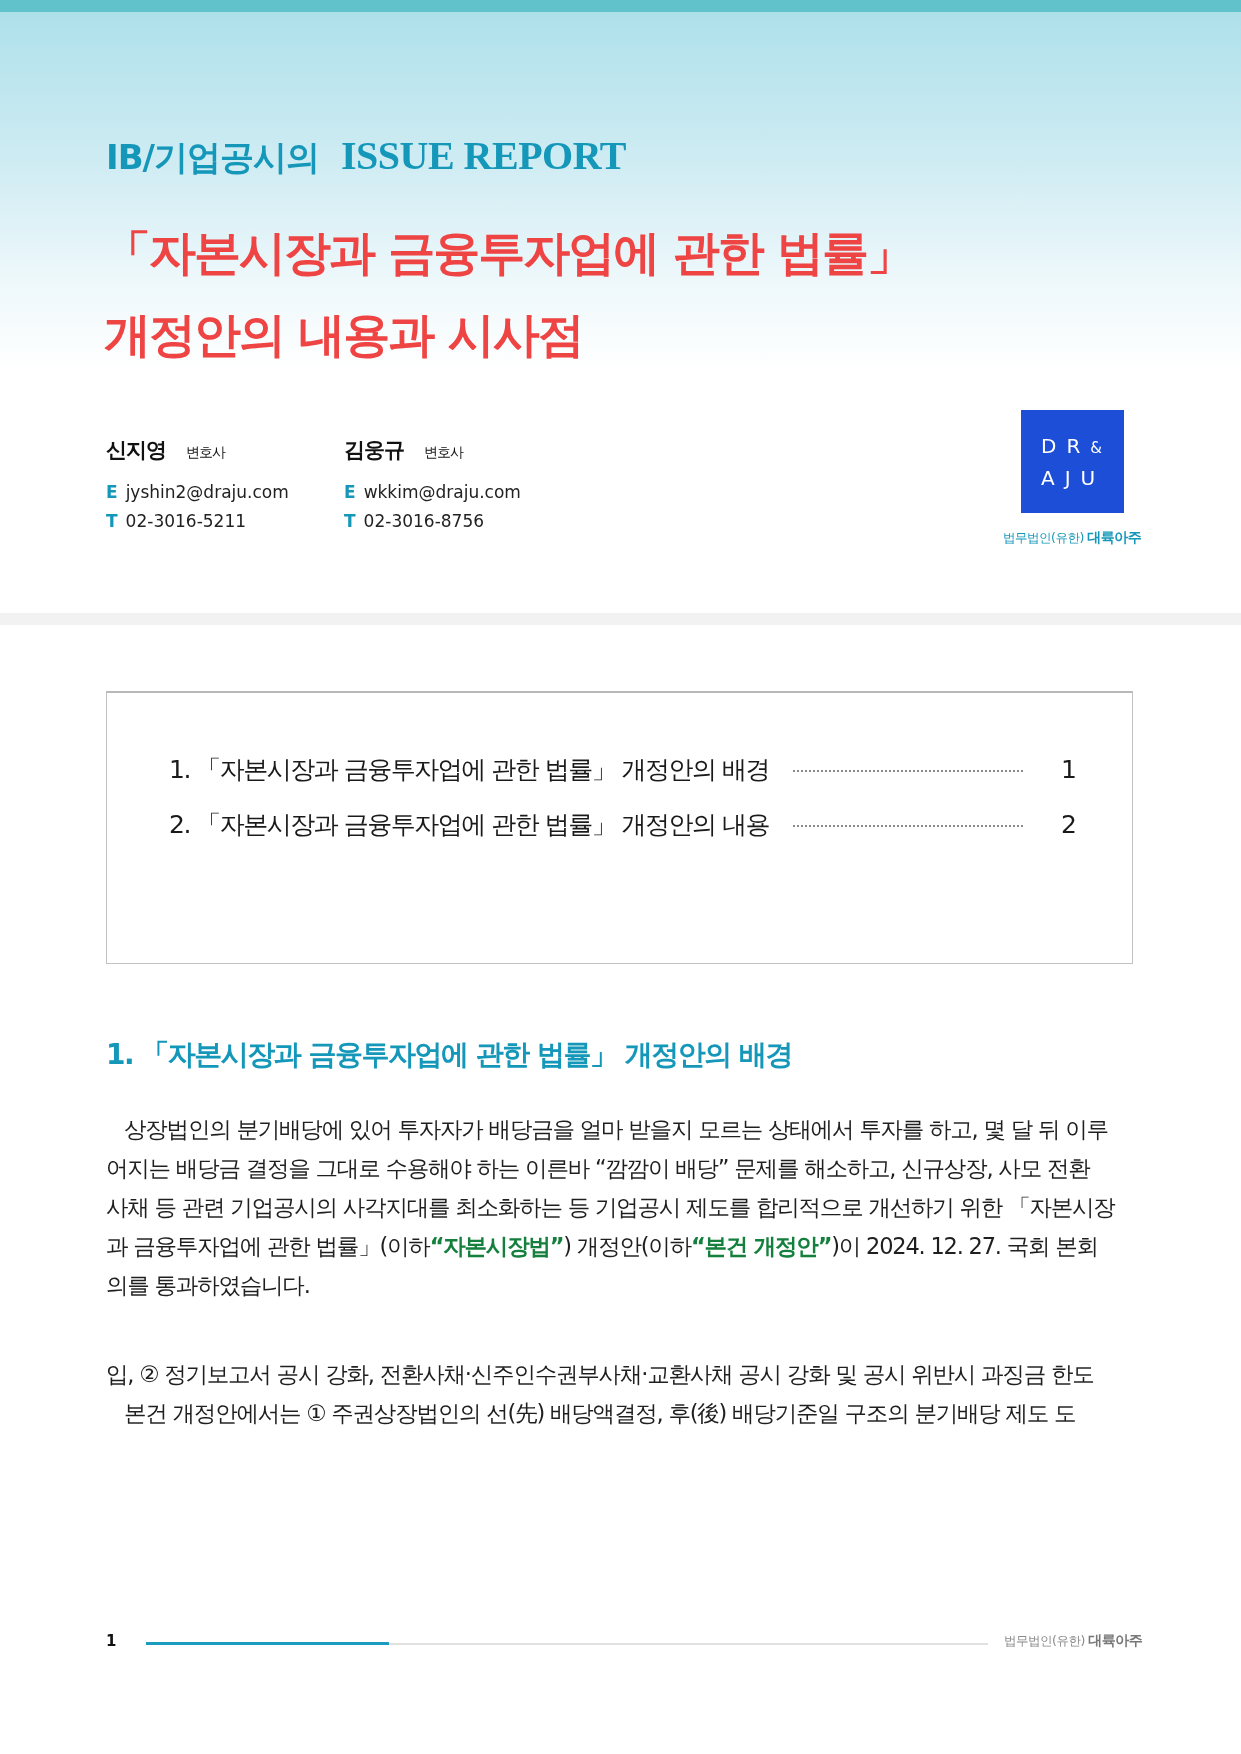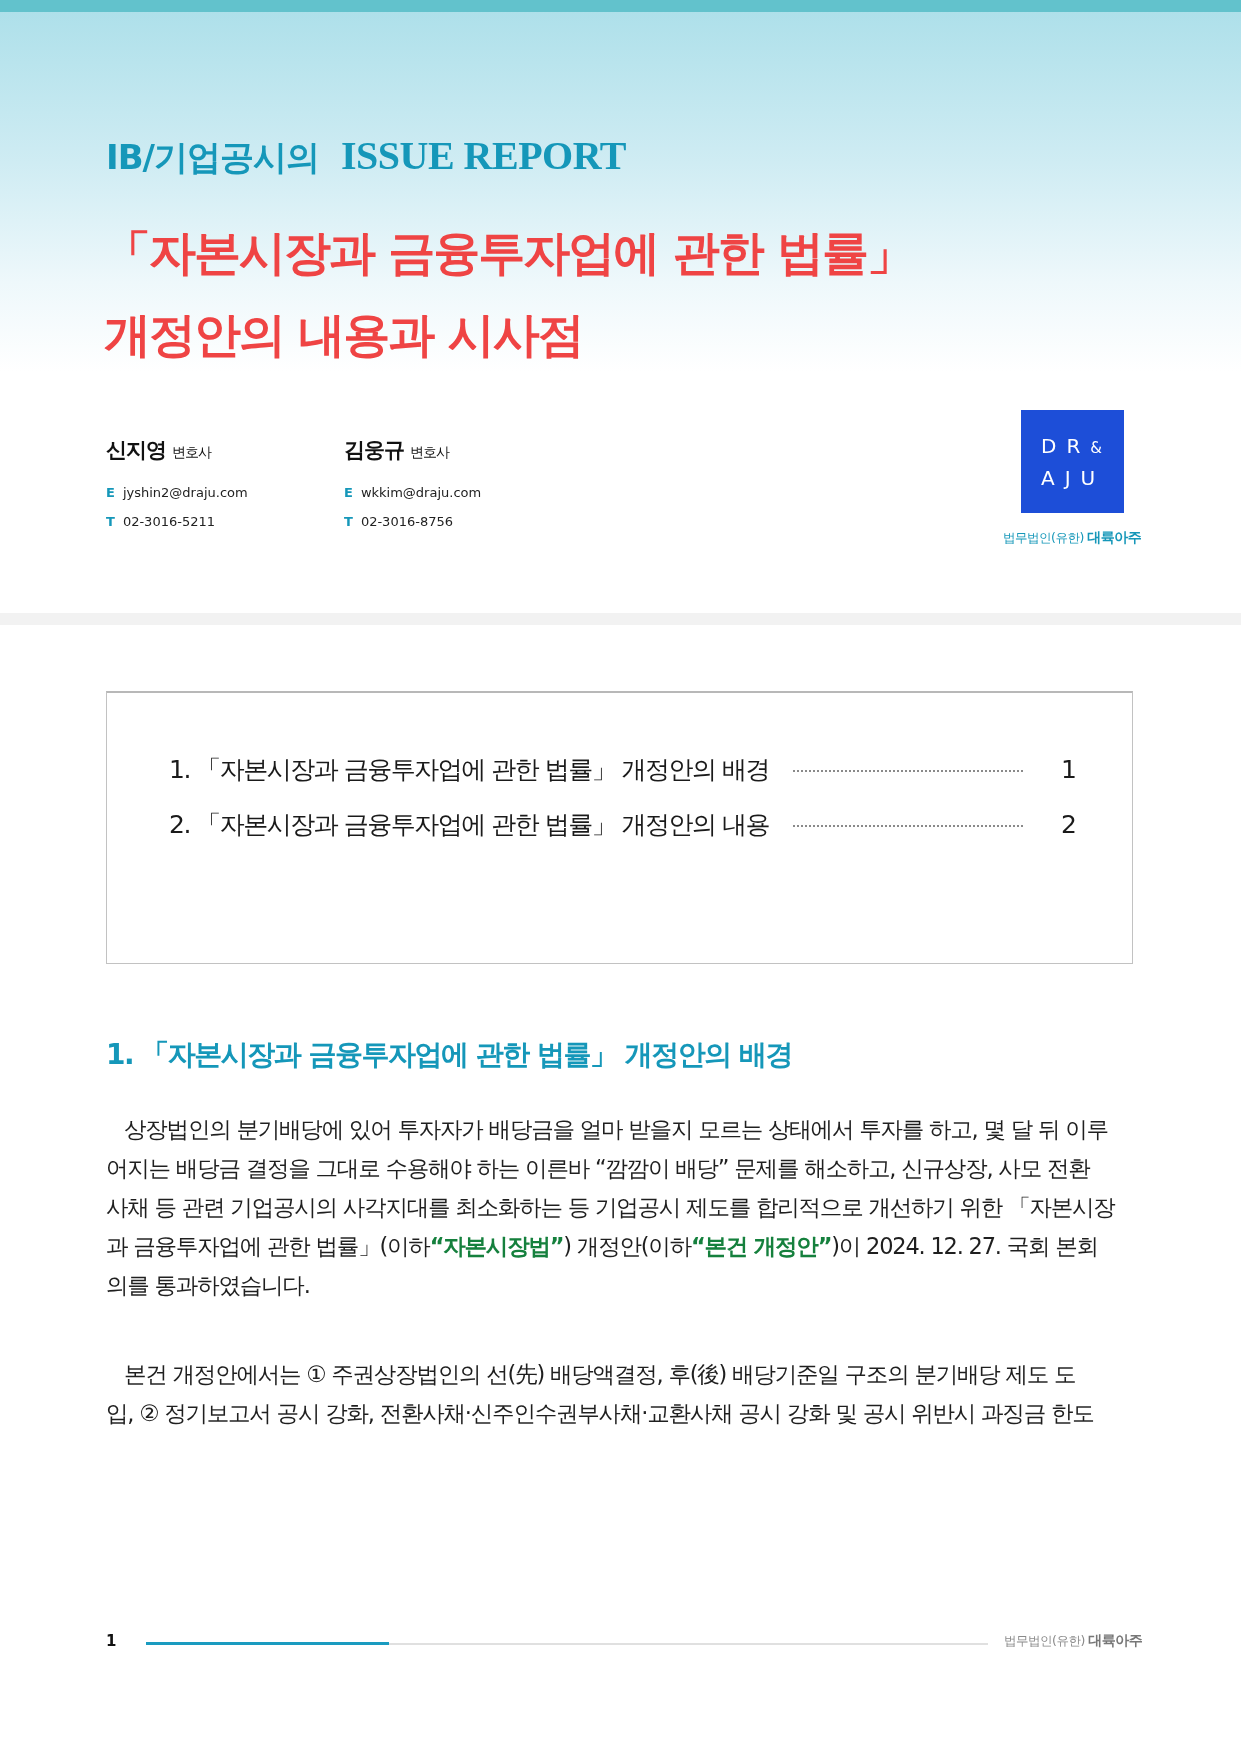--- a/index.html
+++ b/index.html
@@ -15,24 +15,24 @@
     background: linear-gradient(to bottom, #aee0ea 0%, #cfecf3 25%, #eef8fb 45%, #ffffff 60%, #ffffff 100%);
   }
   .team-line { position: absolute; left: 106px; top: 132px; height: 50px; display: flex; align-items: baseline; color: #1597b9; }
   .team-name { font-family: "DejaVu Sans", sans-serif; font-weight: bold; font-size: 34px; letter-spacing: -1px; }
   .report-label { font-family: "Liberation Serif", "DejaVu Serif", serif; font-weight: bold; font-size: 40px; margin-left: 22px; letter-spacing: -0.5px; }
   .doc-title { position: absolute; left: 104px; top: 212px; width: 1000px; }
   .doc-title div { font-weight: bold; font-size: 47px; line-height: 82px; color: #ef4444; letter-spacing: -2px; }
 
   .authors { position: absolute; left: 106px; top: 436px; display: flex; gap: 0; }
   .author { width: 238px; }
-  .author-head { display: flex; align-items: baseline; margin-bottom: 14px; }
+  .author-head { display: flex; align-items: baseline; margin-bottom: 14px; gap: 14px; }
   .author-name { font-weight: bold; font-size: 21px; color: #111; letter-spacing: -1px; }
   .author-role { font-size: 14px; color: #111; margin-left: 6px; letter-spacing: -1px; }
-  .contact { font-size: 13px; line-height: 29px; color: #222; white-space: nowrap; }
+  .contact { font-size: 17px; line-height: 29px; color: #222; white-space: nowrap; }
   .contact .k { color: #1597b9; font-weight: bold; margin-right: 8px; }
 
   .logo-box { position: absolute; left: 1021px; top: 410px; width: 103px; height: 103px; background: #1d4ed8; color: #fff; }
   .logo-row { position: absolute; left: 20px; font-size: 20px; letter-spacing: 10px; font-family: "DejaVu Sans", sans-serif; }
   .logo-row.r1 { top: 24px; }
   .logo-row.r2 { top: 56px; }
   .logo-amp { font-size: 15px; }
   .firm-name { position: absolute; left: 1003px; top: 529px; font-size: 12.5px; color: #1597b9; white-space: nowrap; letter-spacing: -0.5px; }
   .firm-name b { font-size: 14px; }
 
@@ -144,22 +144,22 @@
     <span>과 금융투자업에 관한 법률」(이하 </span>
     <b class="em">“자본시장법”</b>
     <span>) 개정안(이하 </span>
     <b class="em">“본건 개정안”</b>
     <span>)이 2024. 12. 27. 국회 본회</span>
   </div>
   <div class="line last">의를 통과하였습니다.</div>
 </div>
 
 <div class="para para2">
+  <div class="line">입, ② 정기보고서 공시 강화, 전환사채·신주인수권부사채·교환사채 공시 강화 및 공시 위반시 과징금 한도</div>
   <div class="line indent">본건 개정안에서는 ① 주권상장법인의 선(先) 배당액결정, 후(後) 배당기준일 구조의 분기배당 제도 도</div>
-  <div class="line">입, ② 정기보고서 공시 강화, 전환사채·신주인수권부사채·교환사채 공시 강화 및 공시 위반시 과징금 한도</div>
 </div>
 
 <div class="footer">
   <span class="page-num">1</span>
   <div class="footer-track"></div>
   <div class="footer-progress"></div>
   <span class="footer-firm">
     <span>법무법인(유한)</span>
     <b>대륙아주</b>
   </span>

